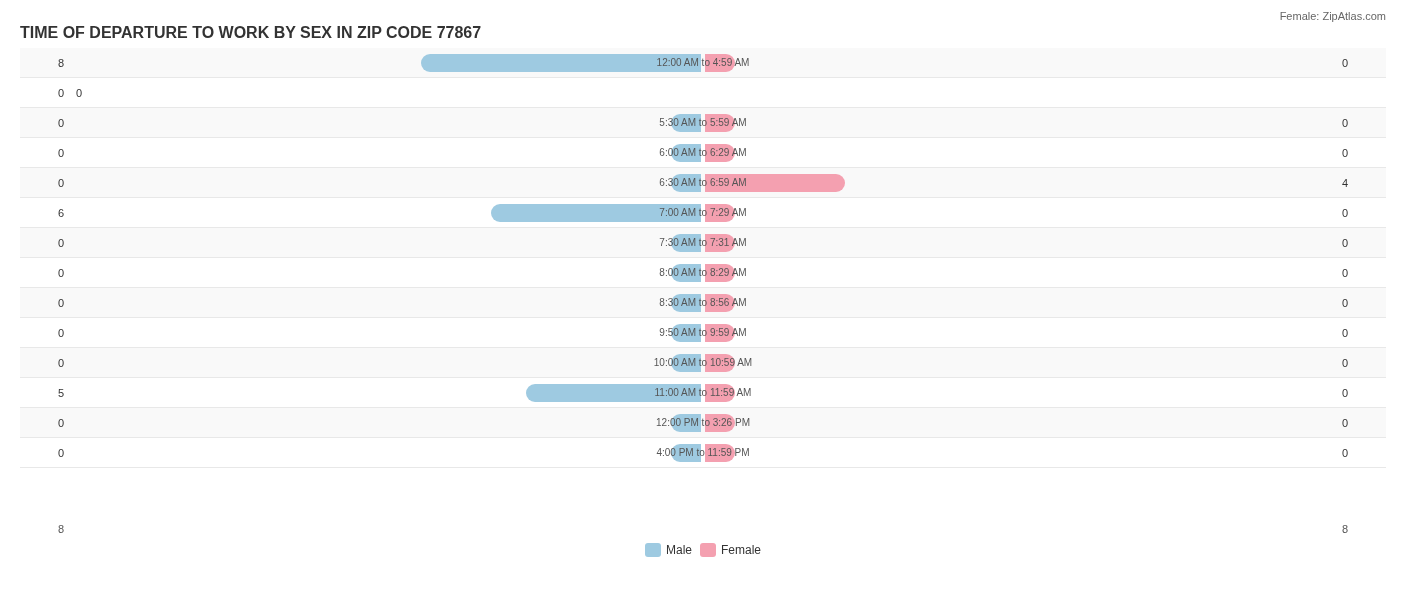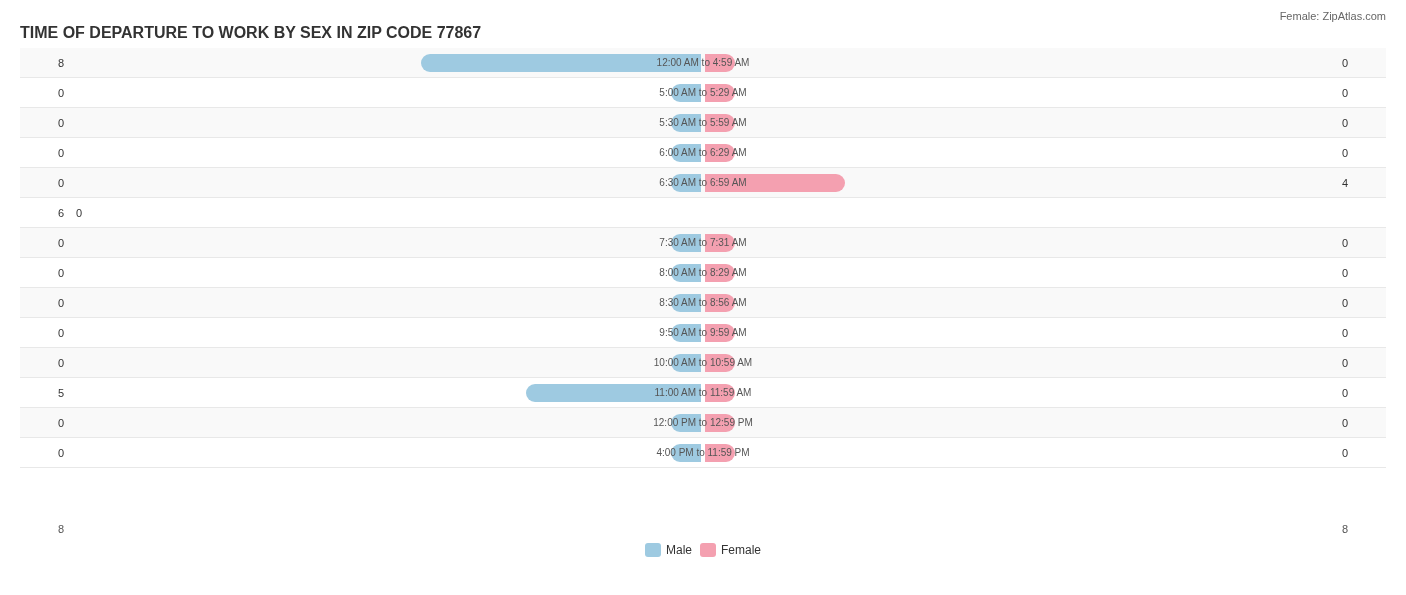--- a/index.html
+++ b/index.html
@@ -186,29 +186,20 @@
           </div>
           <div class="center-label">12:00 AM to 4:59 AM</div>
           <div class="bar-right-container">
             <div class="bar-female zero" style="width: 30px;"></div>
           </div>
         </div>
         <div class="right-value">0</div>
       </div>
       <div class="row">
         <div class="left-value">0</div>
-        <div class="bars-center">
-          <div class="bar-left-container">
-            <div class="bar-male zero" style="width: 30px;"></div>
-          </div>
-          <div class="center-label">5:00 AM to 5:29 AM</div>
-          <div class="bar-right-container">
-            <div class="bar-female zero" style="width: 30px;"></div>
-          </div>
-        </div>
         <div class="right-value">0</div>
       </div>
       <div class="row">
         <div class="left-value">0</div>
         <div class="bars-center">
           <div class="bar-left-container">
             <div class="bar-male zero" style="width: 30px;"></div>
           </div>
           <div class="center-label">5:30 AM to 5:59 AM</div>
           <div class="bar-right-container">
@@ -238,20 +229,29 @@
           </div>
           <div class="center-label">6:30 AM to 6:59 AM</div>
           <div class="bar-right-container">
             <div class="bar-female" style="width: 140px;"></div>
           </div>
         </div>
         <div class="right-value">4</div>
       </div>
       <div class="row">
         <div class="left-value">6</div>
+        <div class="bars-center">
+          <div class="bar-left-container">
+            <div class="bar-male" style="width: 210px;"></div>
+          </div>
+          <div class="center-label">7:00 AM to 7:29 AM</div>
+          <div class="bar-right-container">
+            <div class="bar-female zero" style="width: 30px;"></div>
+          </div>
+        </div>
         <div class="right-value">0</div>
       </div>
       <div class="row">
         <div class="left-value">0</div>
         <div class="bars-center">
           <div class="bar-left-container">
             <div class="bar-male zero" style="width: 30px;"></div>
           </div>
           <div class="center-label">7:30 AM to 7:31 AM</div>
           <div class="bar-right-container">
@@ -324,21 +324,21 @@
           </div>
         </div>
         <div class="right-value">0</div>
       </div>
       <div class="row">
         <div class="left-value">0</div>
         <div class="bars-center">
           <div class="bar-left-container">
             <div class="bar-male zero" style="width: 30px;"></div>
           </div>
-          <div class="center-label">12:00 PM to 12:59 PM</div>
+          <div class="center-label">12:00 PM to 3:26 PM</div>
           <div class="bar-right-container">
             <div class="bar-female zero" style="width: 30px;"></div>
           </div>
         </div>
         <div class="right-value">0</div>
       </div>
       <div class="row">
         <div class="left-value">0</div>
         <div class="bars-center">
           <div class="bar-left-container">

